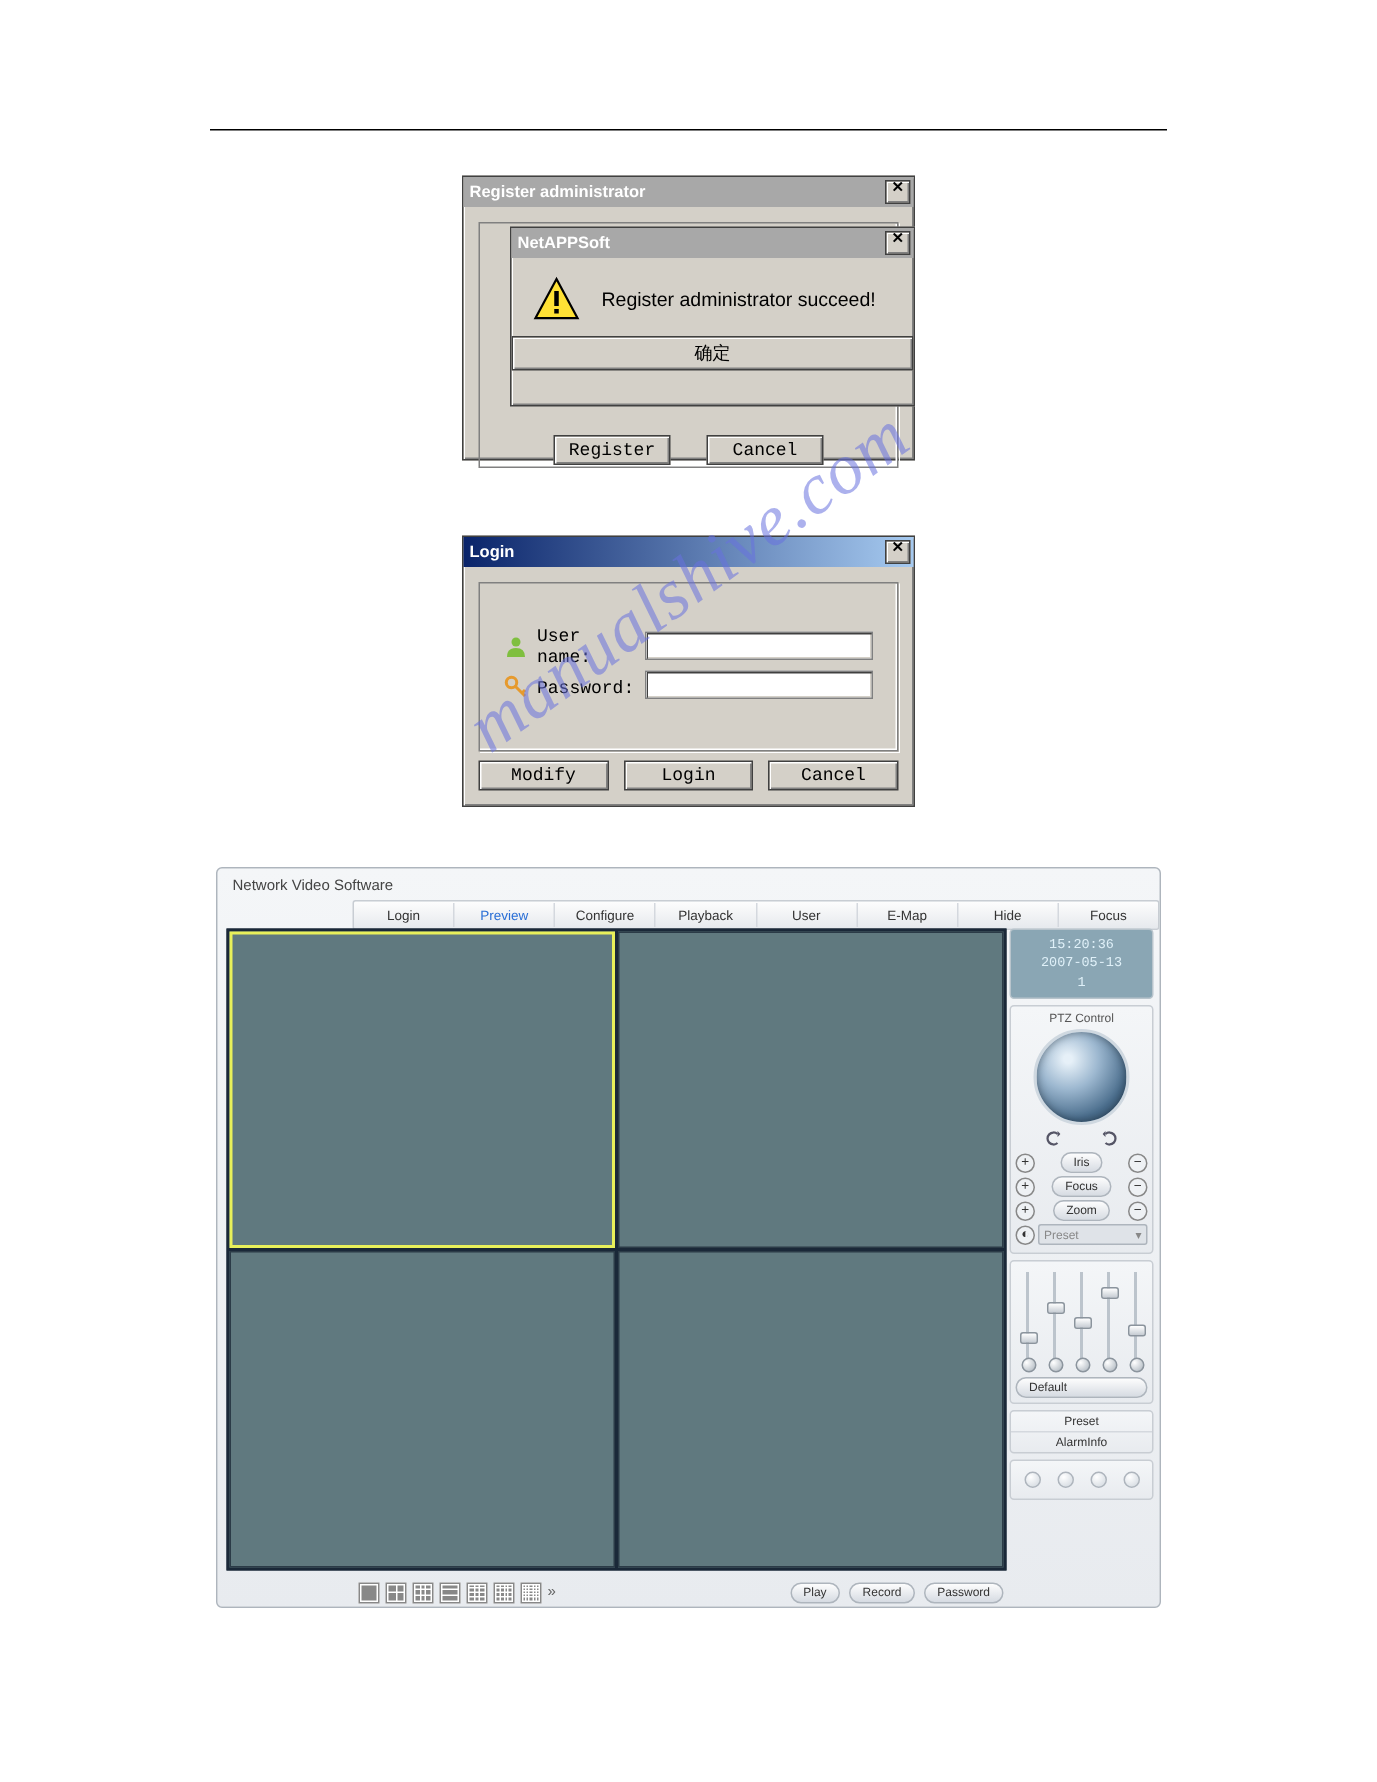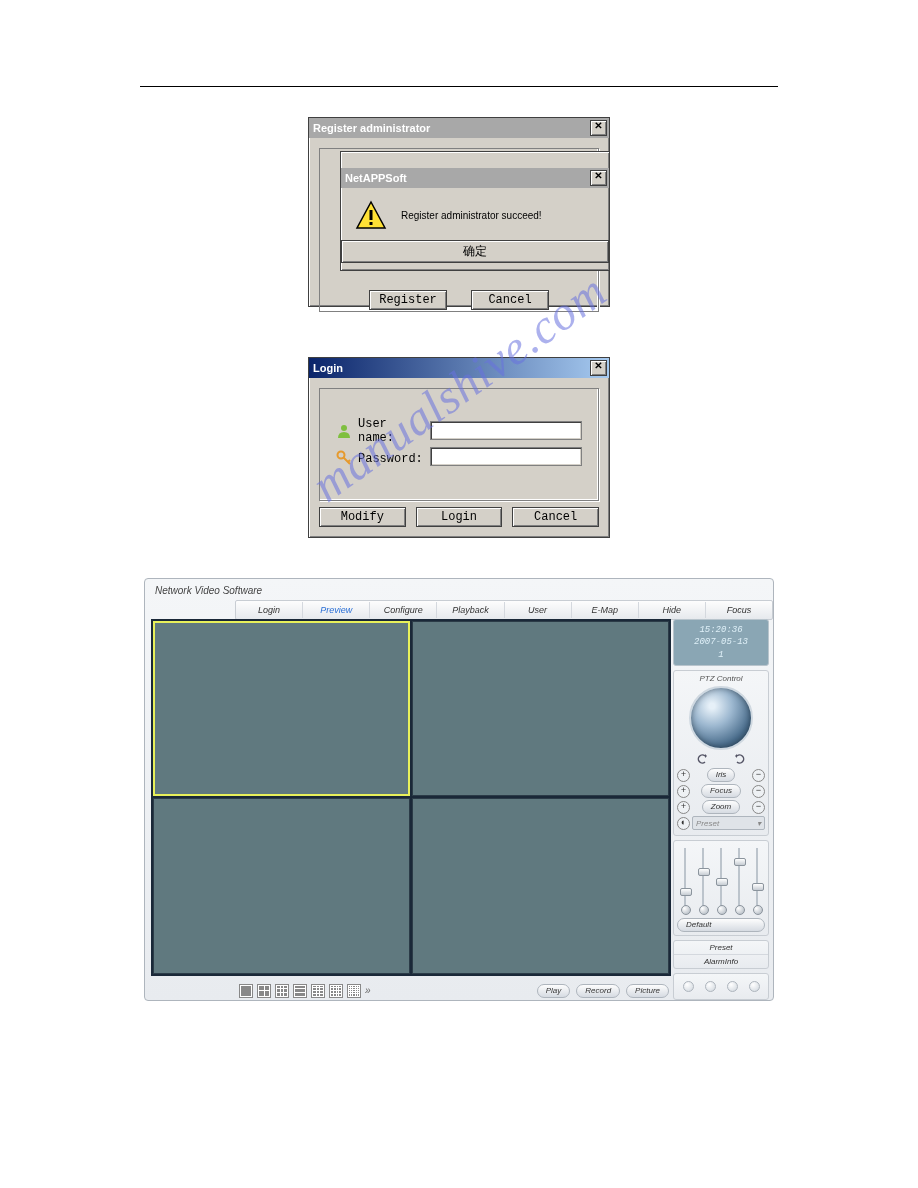--- a/index.html
+++ b/index.html
@@ -110,34 +110,33 @@
     top: 34px; left: 32px;
     width: 268px;
     height: 118px;
     background: #d4d0c8;
     border: 1px solid #404040;
     box-shadow: inset 1px 1px 0 #fff, inset -1px -1px 0 #808080;
     z-index: 2;
   }
   .msgbox .win-titlebar {
     background: #a8a8a8;
-    margin-top: 16px;
   }
   .msg-content {
     display: flex;
     align-items: center;
     gap: 14px;
     padding: 12px 14px 8px 14px;
   }
   .warn-icon {
     width: 32px; height: 32px;
     flex: 0 0 32px;
   }
   .msg-text {
-    font-size: 10px;
+    font-size: 13px;
     color: #000;
   }
   .msg-btns { text-align: center; padding-bottom: 8px; }
   .msg-btns .win-button { min-width: 68px; font-family: "SimSun","MS Sans Serif",sans-serif; }
 
   
   .dlg2-wrap { width: 302px; margin: 0 auto 40px auto; }
   .dlg2 { width: 302px; }
   .dlg2 .row {
     display: flex;
@@ -162,30 +161,29 @@
     width: 16px; height: 16px; flex: 0 0 16px;
   }
 
   
   .app-wrap {
     width: 630px;
     margin: 40px auto 0 auto;
   }
   .app {
     width: 630px;
-    height: 423px;
+    height: 494px;
     box-sizing: border-box;
     background: linear-gradient(#f4f6f8, #e8ebef);
     border: 1px solid #aeb5bd;
     border-radius: 4px;
     position: relative;
     font-size: 9px;
     color: #333;
     overflow: hidden;
-    font-style: italic;
   }
   .app-title {
     padding: 6px 10px 4px 10px;
     font-size: 10px;
     color: #444;
   }
   .app-menu {
     display: flex;
     margin-left: 90px;
     background: linear-gradient(#fdfdfd, #e6e9ed);
@@ -688,18 +686,18 @@
               <div class="c"></div>
               <div class="c"></div>
               <div class="c"></div>
               <div class="c"></div>
             </div>
             <span style="font-size: 10px; color: rgb(102, 102, 102);">»</span>
           </div>
         <div class="action-btns" id="action-btns">
             <div class="pill">Play</div>
             <div class="pill">Record</div>
-            <div class="pill">Picture</div>
+            <div class="pill">Password</div>
           </div>
       </div>
     </div>
   </div>
 </div>
 
 </body></html>

